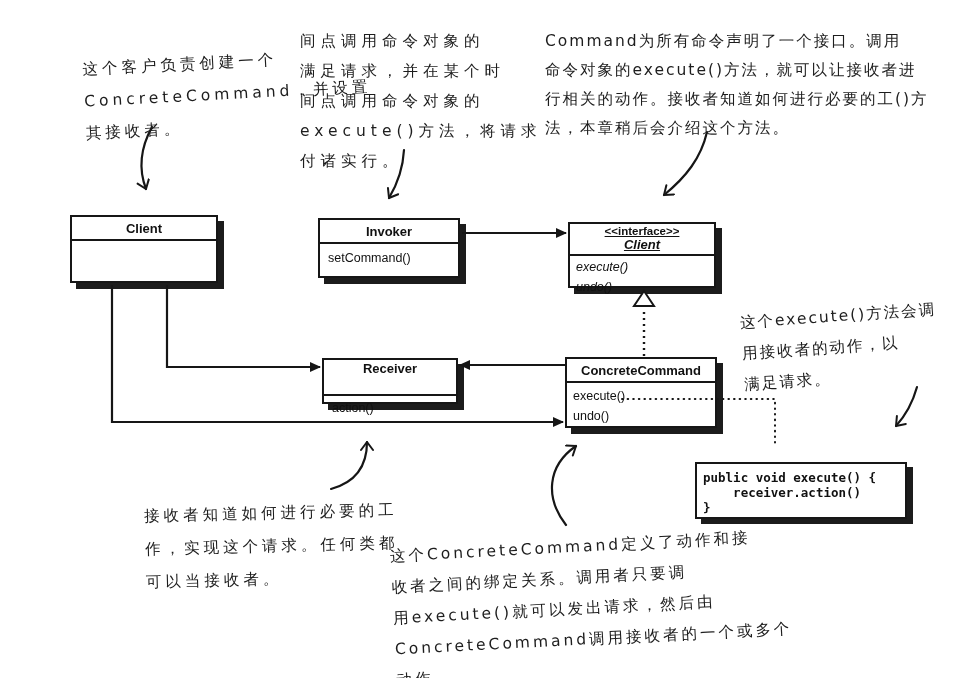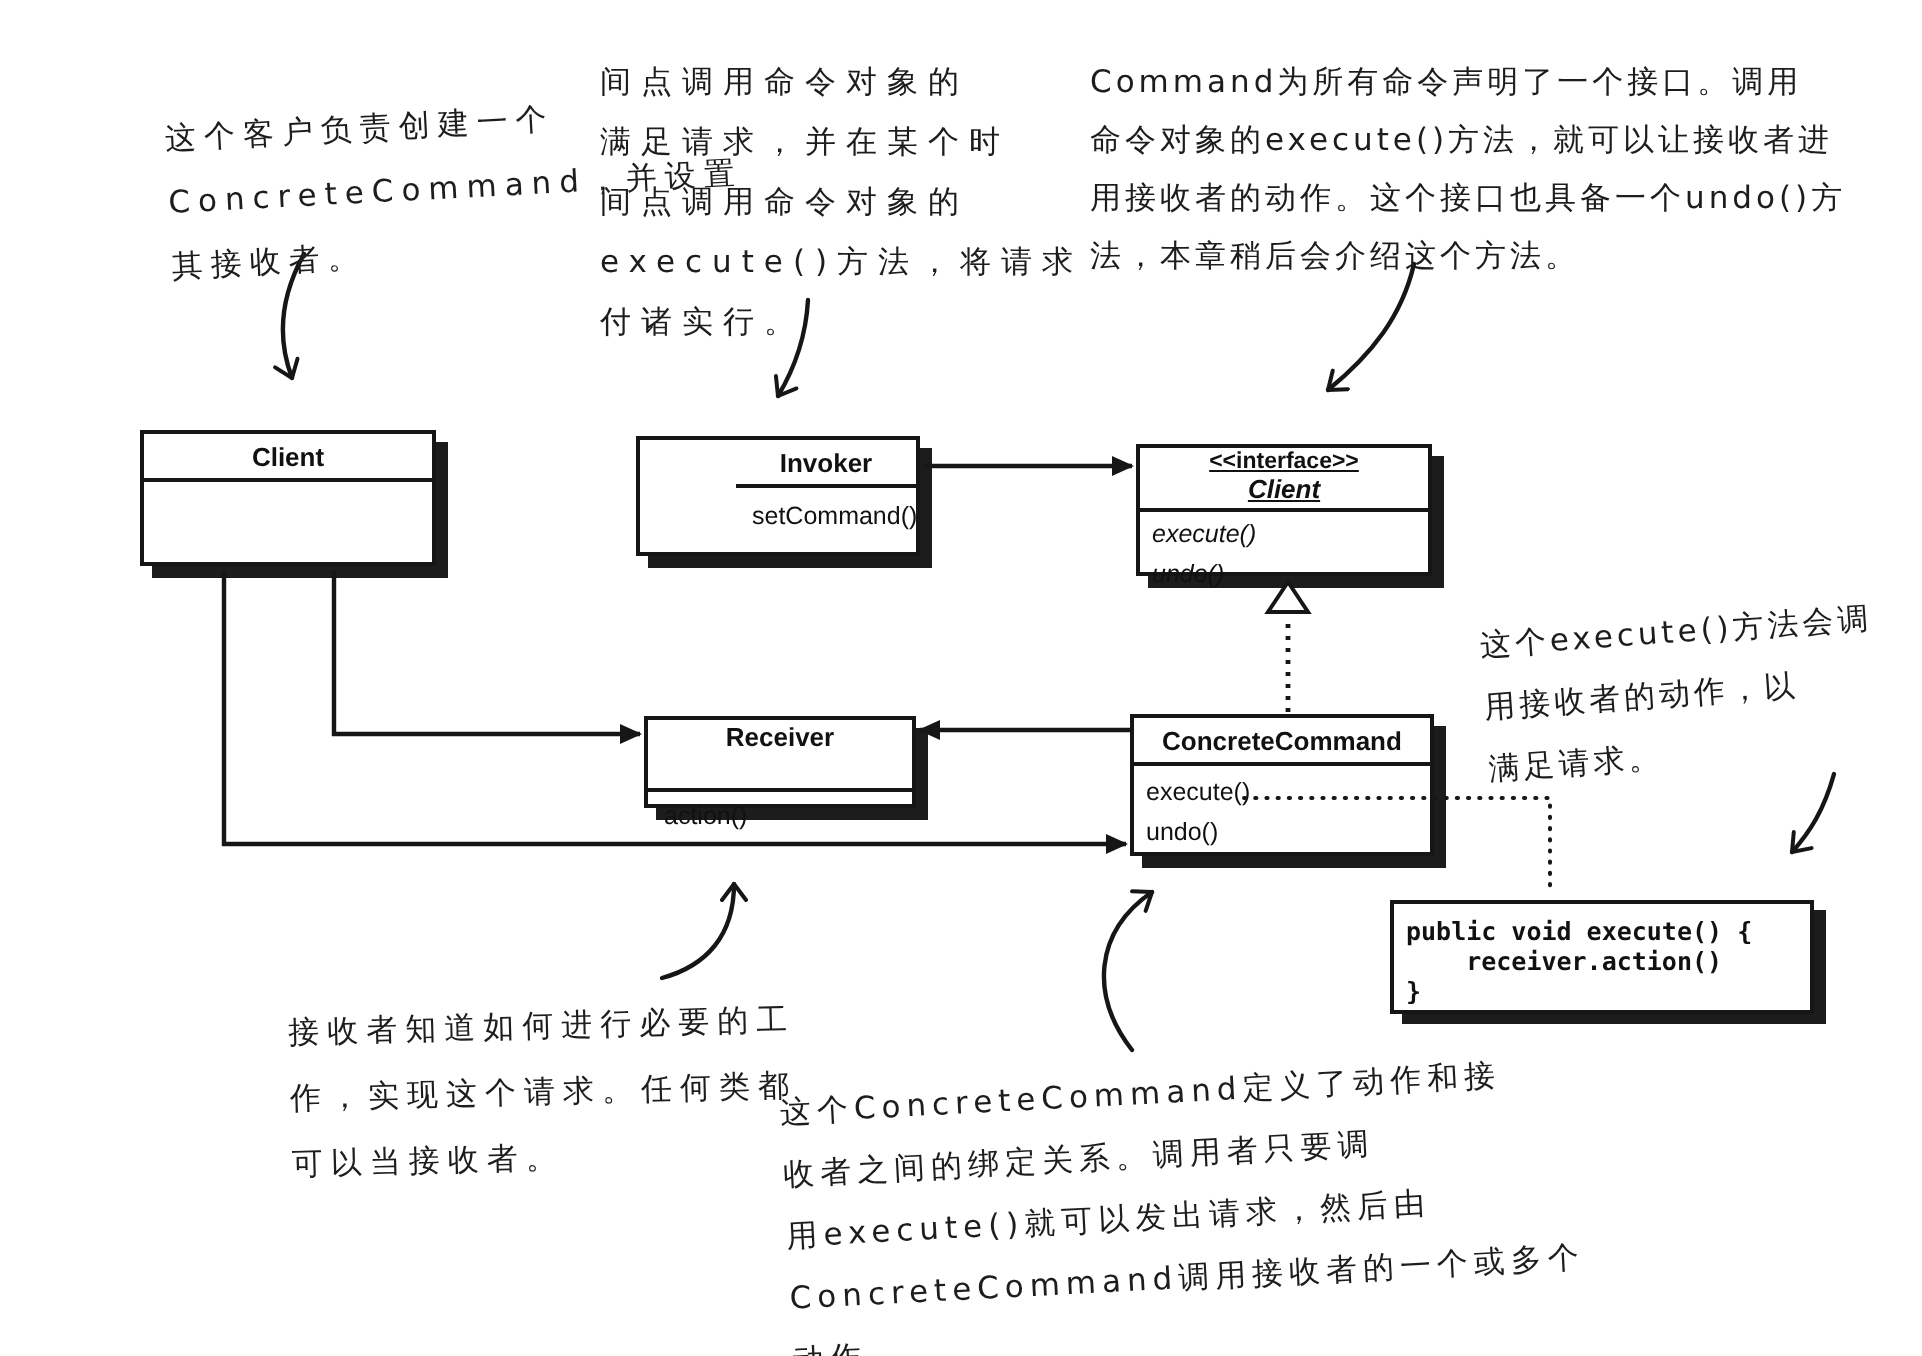--- a/index.html
+++ b/index.html
@@ -42,21 +42,21 @@
   }
   .uml-stereotype { font-weight: bold; font-size: 11.5px; line-height: 13px; }
   .uml-classname-italic { font-weight: bold; font-style: italic; font-size: 13px; line-height: 14px; }
   .uml-body { padding: 4px 0 0 8px; }
   .uml-method { font-size: 12.5px; line-height: 20px; white-space: pre; }
   .uml-method.italic { font-style: italic; }
 
   
   .code-box {
     position: absolute;
-    left: 695px; top: 450px; width: 212px; height: 57px;
+    left: 695px; top: 462px; width: 212px; height: 57px;
     background: #fff;
     border: 2px solid #161616;
     box-shadow: 6px 5px 0 #1c1c1c;
     z-index: 1;
     padding: 6px 6px;
     font-family: "DejaVu Sans Mono", "Liberation Mono", monospace;
     font-size: 12.5px;
     line-height: 15px;
     color: #111;
     font-weight: bold;
@@ -102,21 +102,21 @@
     <div>间点调用命令对象的</div>
     <div>满足请求，并在某个时</div>
     <div>间点调用命令对象的</div>
     <div>execute()方法，将请求</div>
     <div>付诸实行。</div>
   </div>
 
   <div class="note note-command">
     <div>Command为所有命令声明了一个接口。调用</div>
     <div>命令对象的execute()方法，就可以让接收者进</div>
-    <div>用接收者的动作。这个接口也具备一个undo()方</div>
+    <div>行相关的动作。接收者知道如何进行必要的工()方</div>
     <div>法，本章稍后会介绍这个方法。</div>
   </div>
 
   <div class="note note-execute">
     <div>这个execute()方法会调</div>
     <div>用接收者的动作，以</div>
     <div>满足请求。</div>
   </div>
 
   <div class="note note-receiver">
@@ -131,21 +131,21 @@
     <div>用execute()就可以发出请求，然后由</div>
     <div>ConcreteCommand调用接收者的一个或多个</div>
     <div>动作。</div>
   </div>
 
   <div class="uml-box" style="left:70px; top:215px; width:148px; height:68px;">
     <div class="uml-title">Client</div>
     <div class="uml-body"></div>
   </div>
 
-  <div class="uml-box" style="left:318px; top:218px; width:142px; height:60px;padding-left:48px;">
+  <div class="uml-box" style="left:318px; top:218px; width:142px; height:60px;">
     <div class="uml-title">Invoker</div>
     <div class="uml-body">
       <div class="uml-method">setCommand()</div>
     </div>
   </div>
 
   <div class="uml-box" style="left:568px; top:222px; width:148px; height:66px;">
     <div class="uml-title-2line">
       <div class="uml-stereotype">&lt;&lt;interface&gt;&gt;</div>
       <div class="uml-classname-italic">Client</div>

